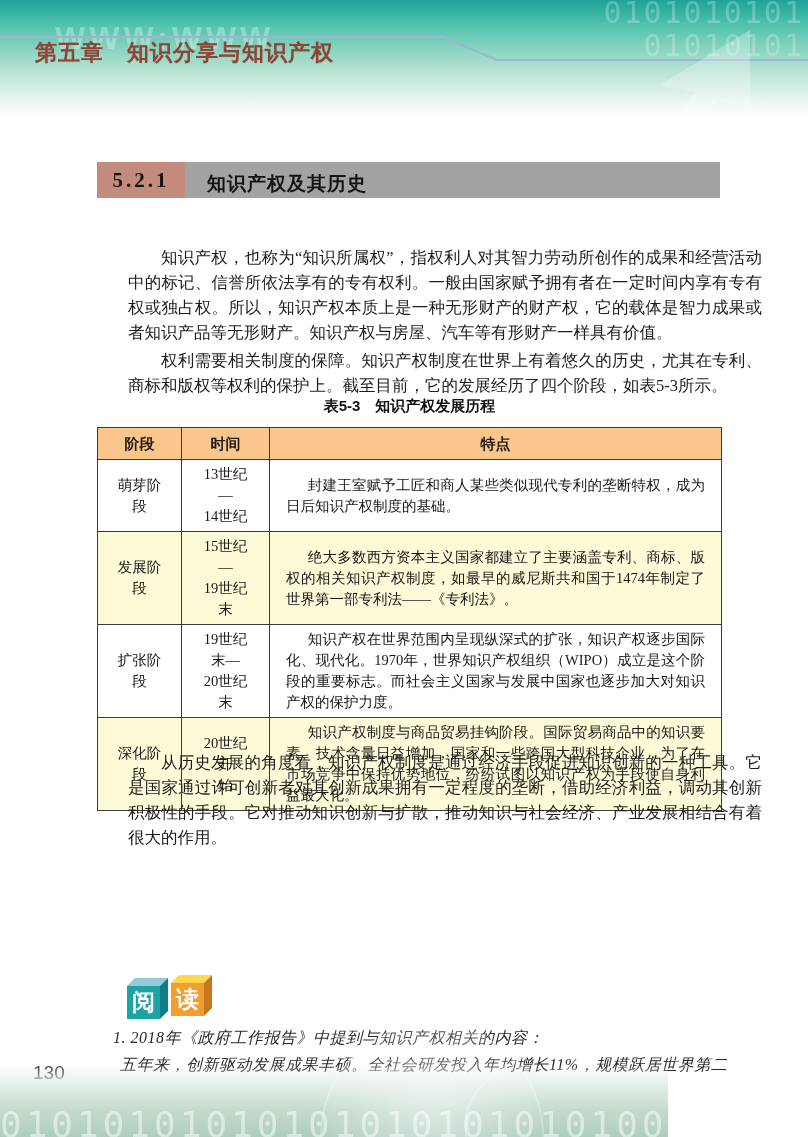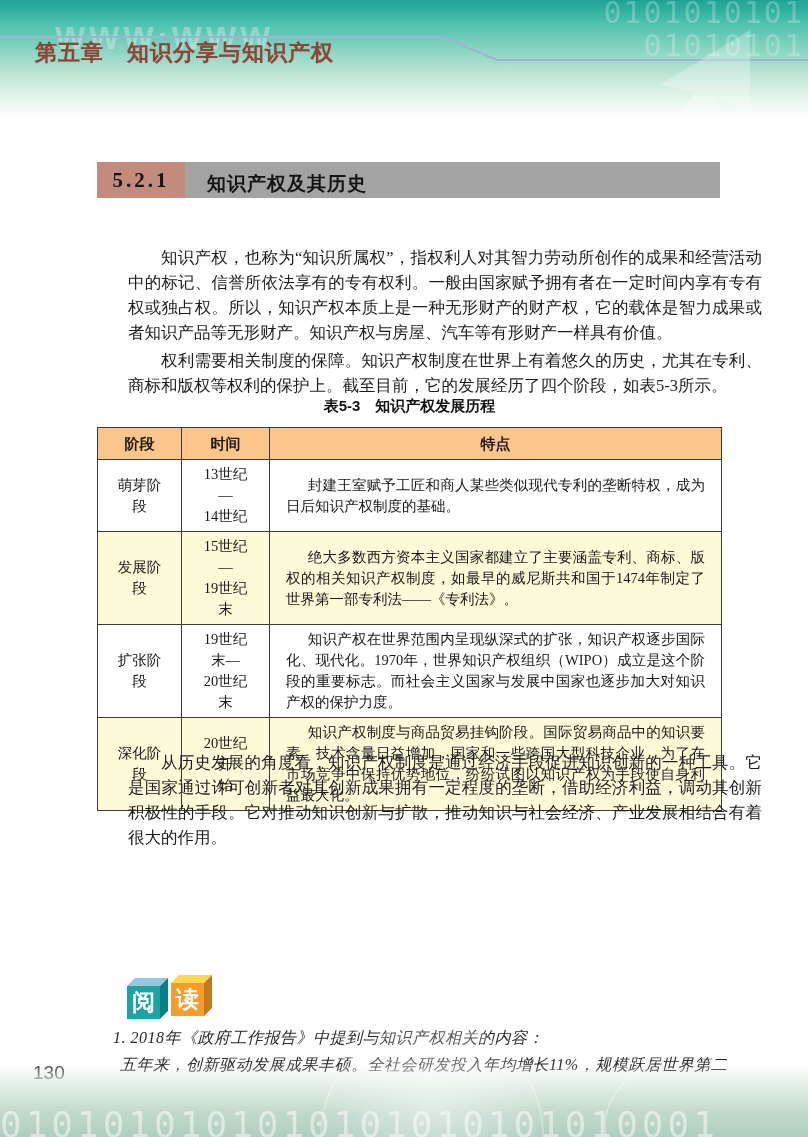--- a/index.html
+++ b/index.html
@@ -117,21 +117,21 @@
   }
   .rl1 { left:113px; top:1026px; }
   .rl2 { left:120px; top:1053px; }
 
   
   .page-number {
     position:absolute; left:33px; top:1062px;
     font-family:"Liberation Sans", sans-serif; font-size:19px; color:#3d3d3d;
   }
   .bottom-band {
-    position:absolute; left:0; bottom:0; width:808px; height:72px;
+    position:absolute; left:0; bottom:0; width:668px; height:72px;
     background:linear-gradient(180deg, rgba(255,255,255,0) 0%, #e2eee5 30%,
       #c3dacb 65%, #aecdbd 100%);
   }
   .globe-watermark {
     position:absolute; left:320px; bottom:-110px; width:220px; height:220px;
     border-radius:50%;
     background:radial-gradient(circle at 50% 35%, rgba(255,255,255,0.45), rgba(255,255,255,0) 70%);
     border:2px solid rgba(255,255,255,0.25);
   }
   .arc-watermark {

